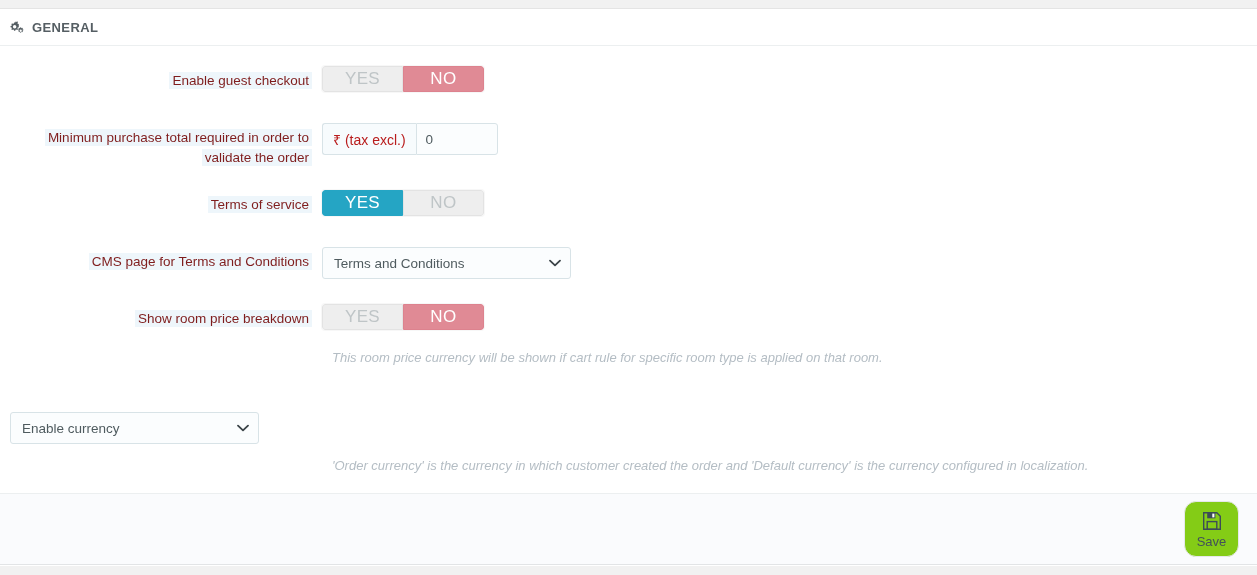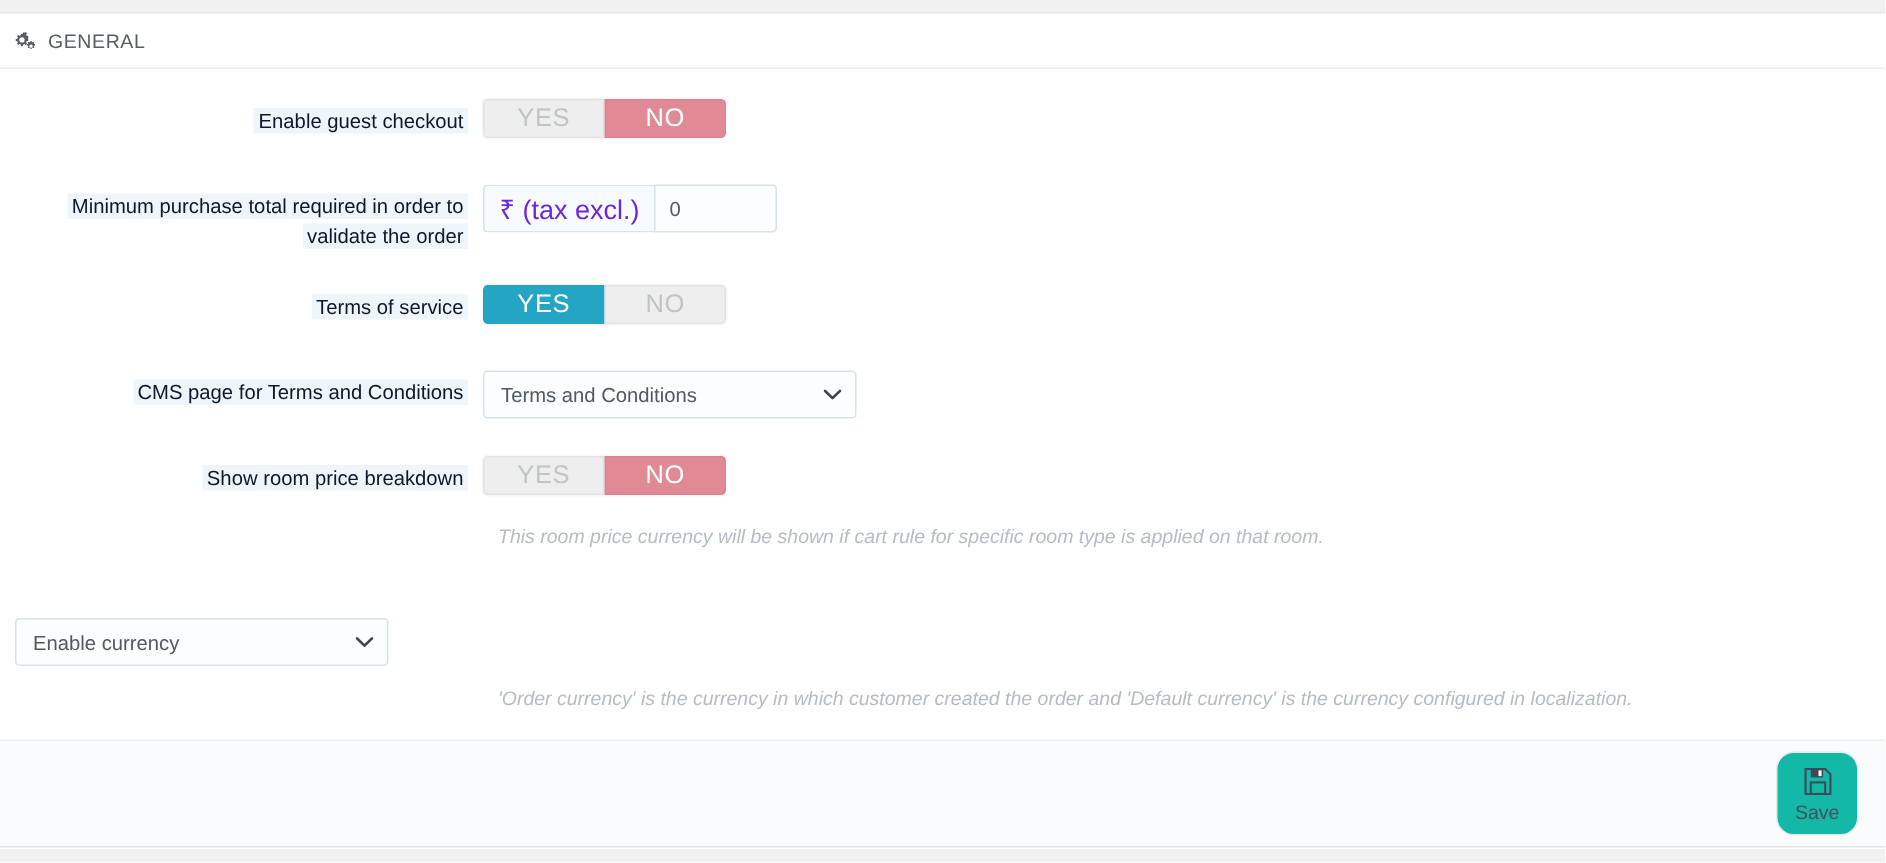--- a/index.html
+++ b/index.html
@@ -45,21 +45,21 @@
     text-transform: uppercase;
     font-family: "Liberation Sans", sans-serif;
   }
   .panel-heading .cogs-icon {
     margin-right: 7px;
     display: inline-flex;
     align-items: center;
     color: #555e63;
   }
   .panel-heading .heading-text {
-    font-weight: 400;
+    font-weight: 700;
     font-size: 13px;
     color: #555e63;
   }
 
   .panel-body {
     padding: 18px 0 10px 0;
   }
 
   
   .form-row {
@@ -72,21 +72,21 @@
   .label-col {
     width: 312px;
     flex: 0 0 312px;
     text-align: right;
     padding-top: 7px;
     padding-right: 0;
   }
 
   .ctl-label {
     display: inline;
-    color: #0f172a;
+    color: #7f1d1d;
     background: #eef6fb;
     font-size: 13.5px;
     line-height: 20px;
     padding: 1px 3px;
     box-decoration-break: clone;
     -webkit-box-decoration-break: clone;
   }
 
   .field-col {
     flex: 1 1 auto;
@@ -138,22 +138,22 @@
     display: inline-flex;
     height: 32px;
     vertical-align: top;
   }
   .input-addon {
     display: flex;
     align-items: center;
     padding: 0 10px;
     background: #f7fbfd;
     border: 1px solid #d8e3e7;
-    color: #6d28d9;
-    font-size: 18px;
+    color: #b91c1c;
+    font-size: 14px;
     white-space: nowrap;
   }
   .input-addon.left  { border-radius: 3px 0 0 3px; border-right: none; }
   .input-addon.right { border-radius: 0 3px 3px 0; border-left: none; }
 
   .text-input {
     border: 1px solid #d8e3e7;
     background: #fbfdfe;
     color: #4f5b5f;
     font-size: 13.5px;
@@ -223,21 +223,21 @@
     border-top: 1px solid #eceff0;
     border-bottom: 1px solid #e2e4e6;
     display: flex;
     align-items: center;
     justify-content: flex-end;
     padding-right: 18px;
   }
   .save-button {
     width: 55px;
     height: 56px;
-    background: #14b8a6;
+    background: #84cc16;
     border: 1px solid #e6e8ea;
     border-radius: 12px;
     display: flex;
     flex-direction: column;
     align-items: center;
     justify-content: center;
     cursor: pointer;
     color: #43515a;
     font-size: 13px;
     gap: 3px;

